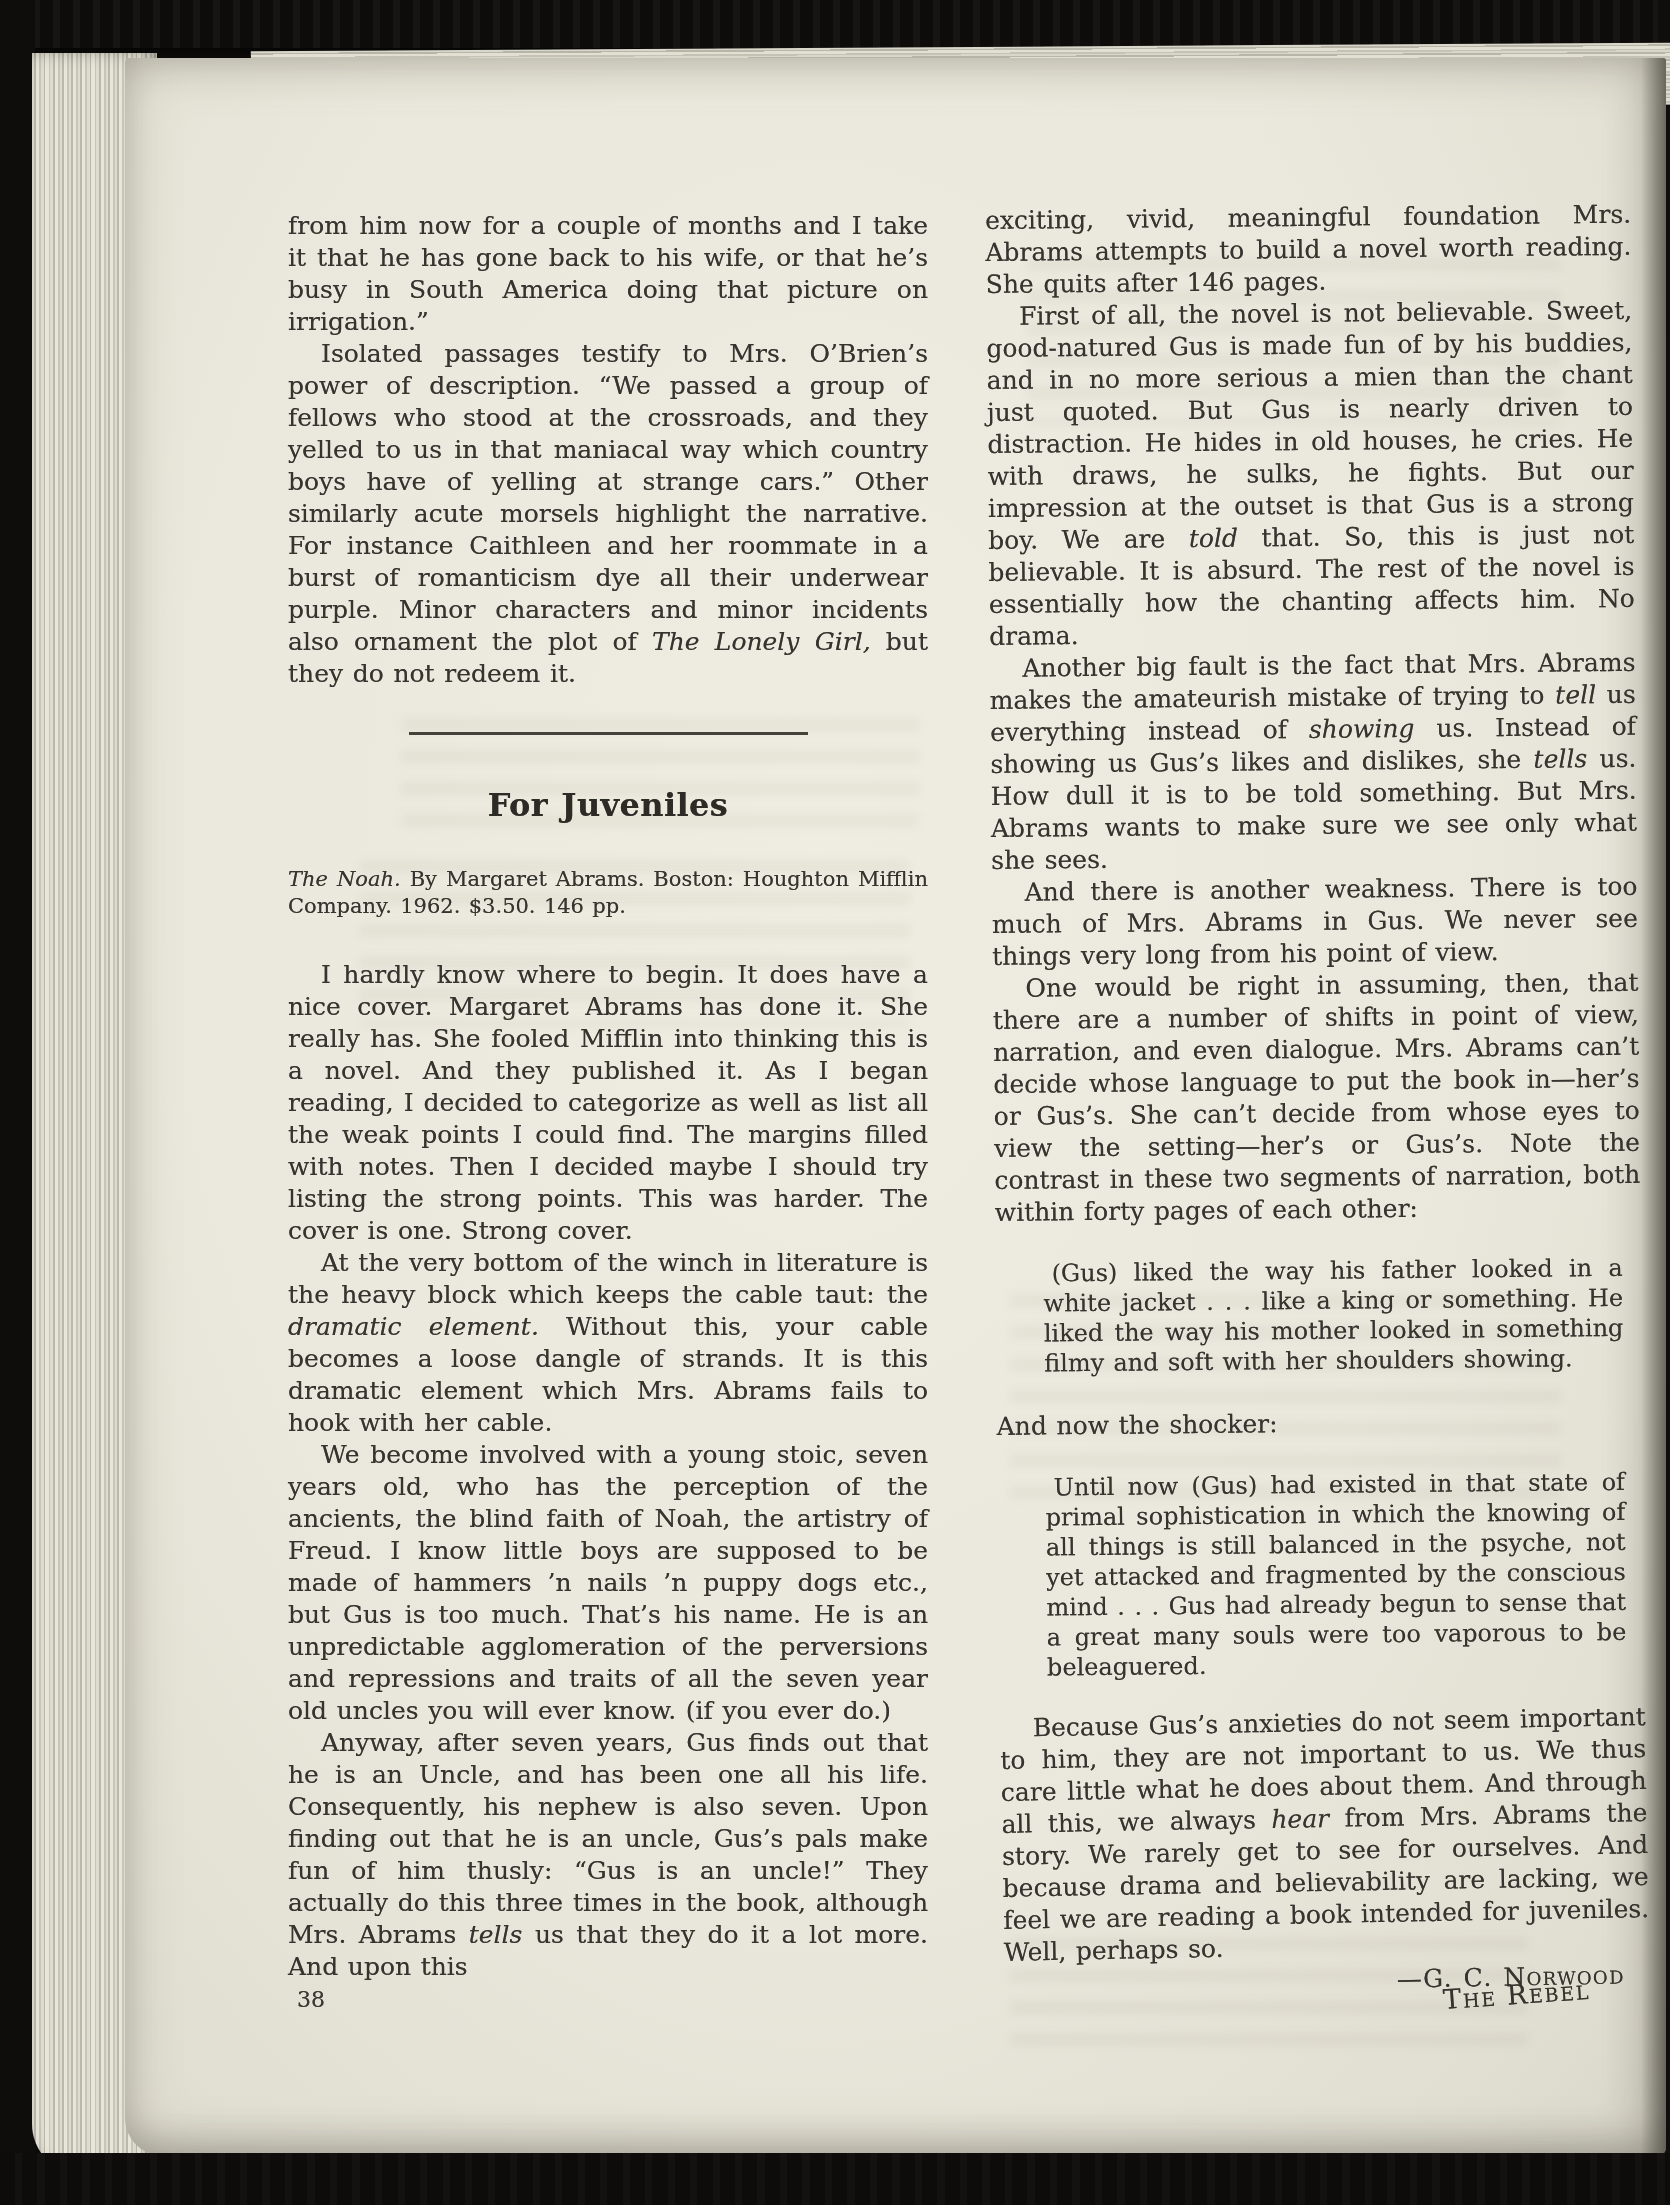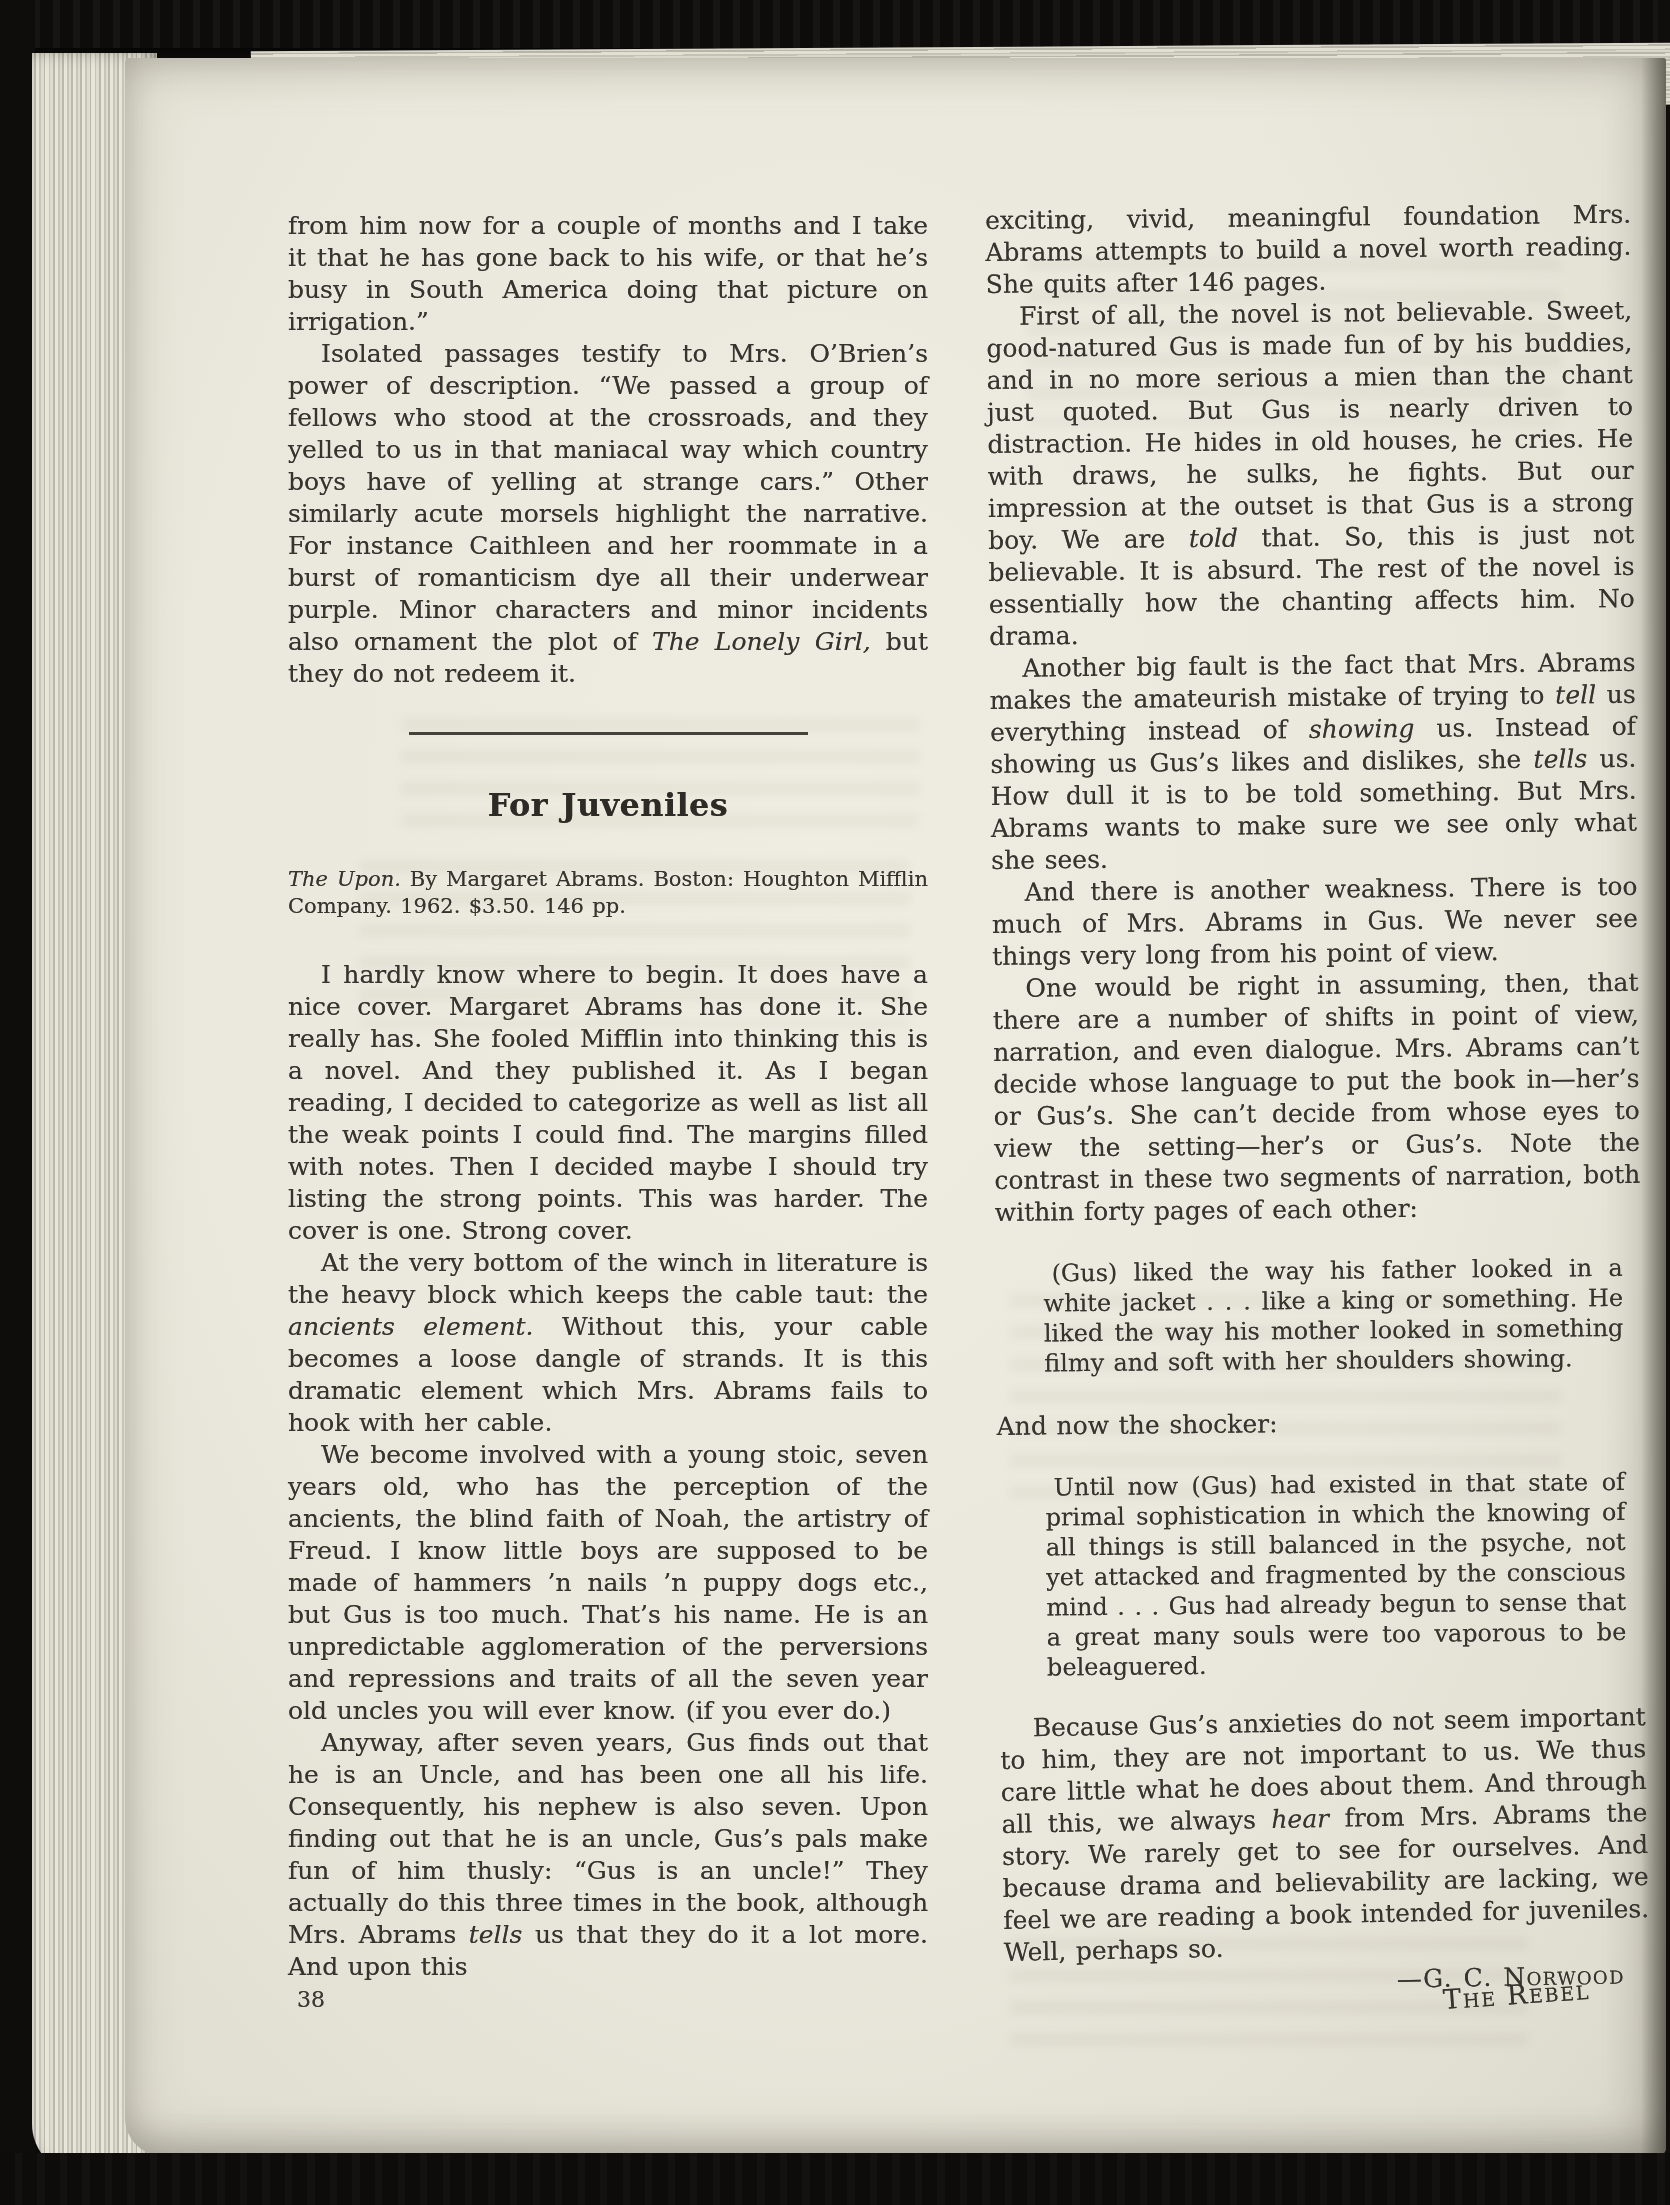--- a/index.html
+++ b/index.html
@@ -95,23 +95,23 @@
     <div class="ghost" style="left:902px;top:200px;width:534px;height:167px;"></div>
     <div class="ghost" style="left:885px;top:1236px;width:551px;height:217px;"></div>
     <div class="ghost" style="left:885px;top:1879px;width:518px;height:125px;"></div>
   </div>
 
   <div class="col col-left">
     <p class="para"><span>from him now for a couple of months and I take it that he has gone back to his wife, or that he’s busy in South America doing that picture on irrigation.”</span></p>
     <p class="para indent"><span>Isolated passages testify to Mrs. O’Brien’s power of description. “We passed a group of fellows who stood at the crossroads, and they yelled to us in that maniacal way which country boys have of yelling at strange cars.” Other similarly acute morsels highlight the narrative. For instance Caithleen and her roommate in a burst of romanticism dye all their underwear purple. Minor characters and minor incidents also ornament the plot of </span><span class="it">The Lonely Girl,</span><span> but they do not redeem it.</span></p>
     <div class="divider"></div>
     <h2 class="heading">For Juveniles</h2>
-    <p class="citation"><span class="it">The Upon.</span><span> By Margaret Abrams. Boston: Houghton Mifflin Company. 1962. $3.50. 146 pp.</span></p>
+    <p class="citation"><span class="it">The Noah.</span><span> By Margaret Abrams. Boston: Houghton Mifflin Company. 1962. $3.50. 146 pp.</span></p>
     <p class="para indent first-after-citation"><span>I hardly know where to begin. It does have a nice cover. Margaret Abrams has done it. She really has. She fooled Mifflin into thinking this is a novel. And they published it. As I began reading, I decided to categorize as well as list all the weak points I could find. The margins filled with notes. Then I decided maybe I should try listing the strong points. This was harder. The cover is one. Strong cover.</span></p>
-    <p class="para indent"><span>At the very bottom of the winch in literature is the heavy block which keeps the cable taut: the </span><span class="it">ancients element.</span><span> Without this, your cable becomes a loose dangle of strands. It is this dramatic element which Mrs. Abrams fails to hook with her cable.</span></p>
+    <p class="para indent"><span>At the very bottom of the winch in literature is the heavy block which keeps the cable taut: the </span><span class="it">dramatic element.</span><span> Without this, your cable becomes a loose dangle of strands. It is this dramatic element which Mrs. Abrams fails to hook with her cable.</span></p>
     <p class="para indent"><span>We become involved with a young stoic, seven years old, who has the perception of the ancients, the blind faith of Noah, the artistry of Freud. I know little boys are supposed to be made of hammers ’n nails ’n puppy dogs etc., but Gus is too much. That’s his name. He is an unpredictable agglomeration of the perversions and repressions and traits of all the seven year old uncles you will ever know. (if you ever do.)</span></p>
     <p class="para indent"><span>Anyway, after seven years, Gus finds out that he is an Uncle, and has been one all his life. Consequently, his nephew is also seven. Upon finding out that he is an uncle, Gus’s pals make fun of him thusly: “Gus is an uncle!” They actually do this three times in the book, although Mrs. Abrams </span><span class="it">tells</span><span> us that they do it a lot more. And upon this</span></p>
   </div>
 
   <div class="col col-right">
     <p class="para"><span>exciting, vivid, meaningful foundation Mrs. Abrams attempts to build a novel worth reading. She quits after 146 pages.</span></p>
     <p class="para indent"><span>First of all, the novel is not believable. Sweet, good-natured Gus is made fun of by his buddies, and in no more serious a mien than the chant just quoted. But Gus is nearly driven to distraction. He hides in old houses, he cries. He with draws, he sulks, he fights. But our impression at the outset is that Gus is a strong boy. We are </span><span class="it">told</span><span> that. So, this is just not believable. It is absurd. The rest of the novel is essentially how the chanting affects him. No drama.</span></p>
     <p class="para indent"><span>Another big fault is the fact that Mrs. Abrams makes the amateurish mistake of trying to </span><span class="it">tell</span><span> us everything instead of </span><span class="it">showing</span><span> us. Instead of showing us Gus’s likes and dislikes, she </span><span class="it">tells</span><span> us. How dull it is to be told something. But Mrs. Abrams wants to make sure we see only what she sees.</span></p>
     <p class="para indent"><span>And there is another weakness. There is too much of Mrs. Abrams in Gus. We never see things very long from his point of view.</span></p>
     <p class="para indent"><span>One would be right in assuming, then, that there are a number of shifts in point of view, narration, and even dialogue. Mrs. Abrams can’t decide whose language to put the book in—her’s or Gus’s. She can’t decide from whose eyes to view the setting—her’s or Gus’s. Note the contrast in these two segments of narration, both within forty pages of each other:</span></p>

